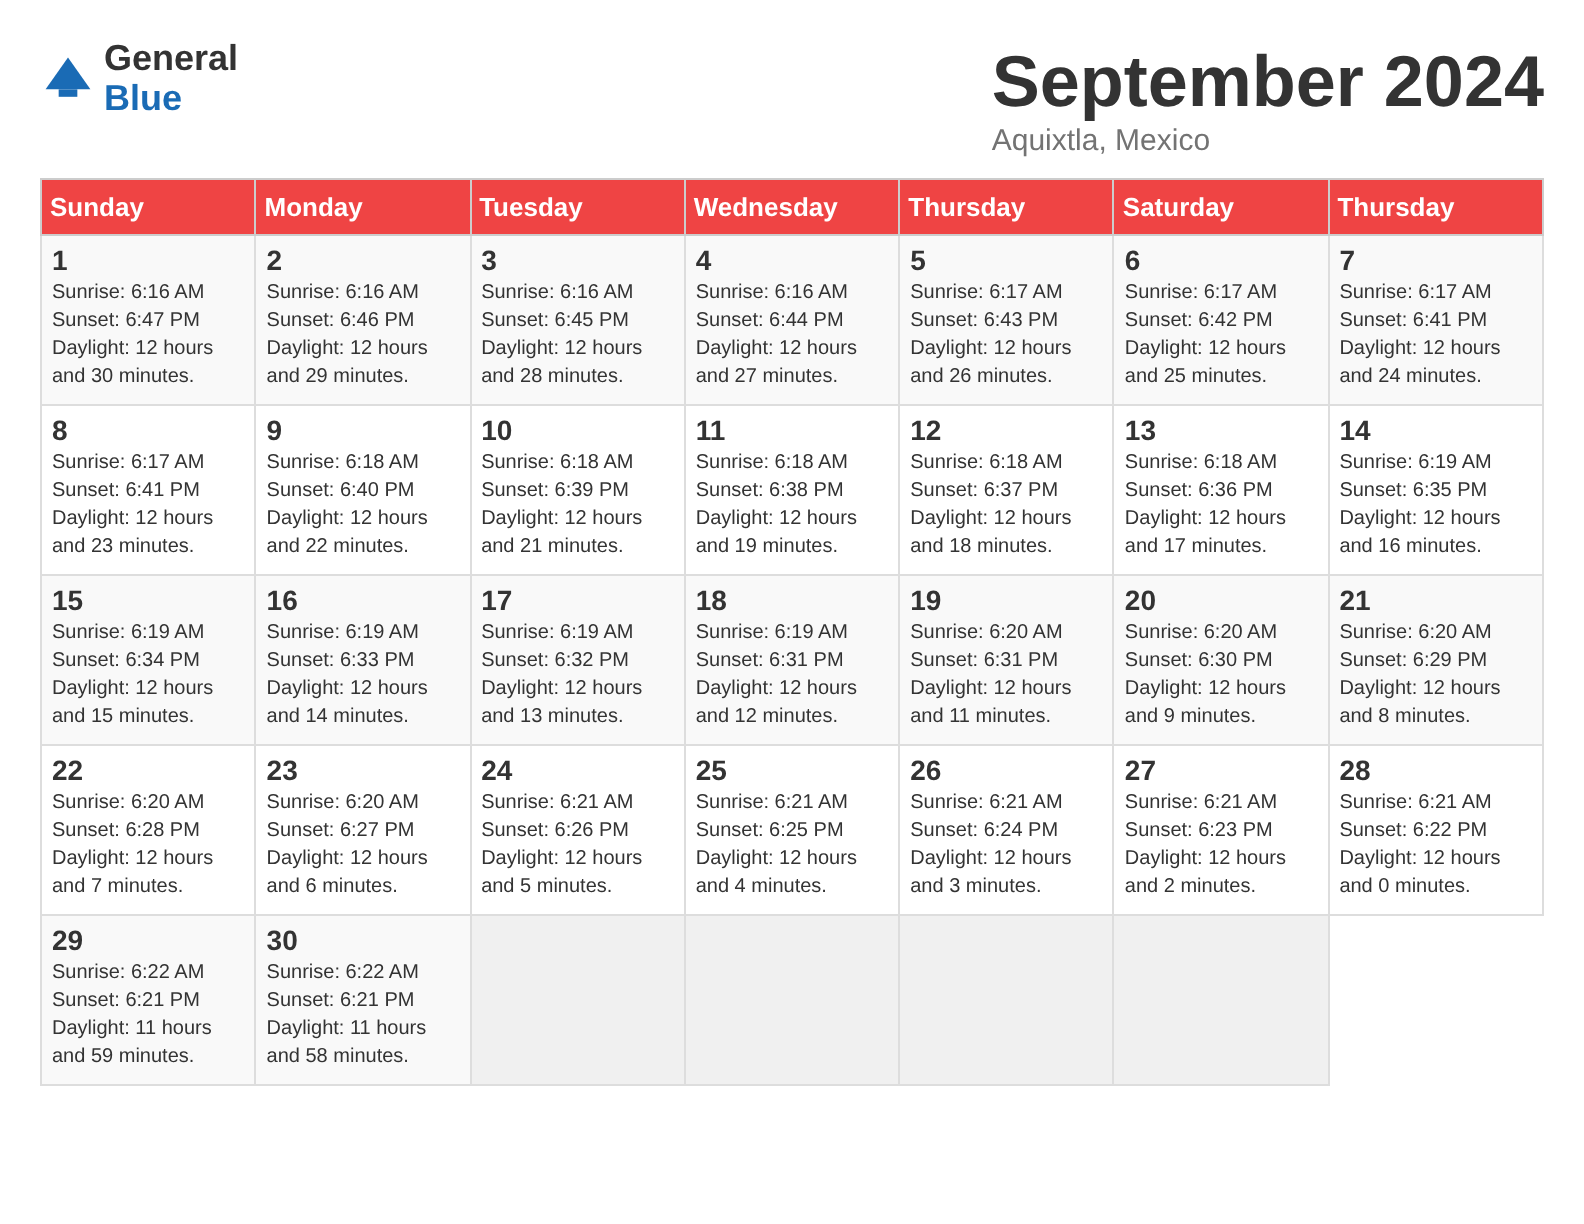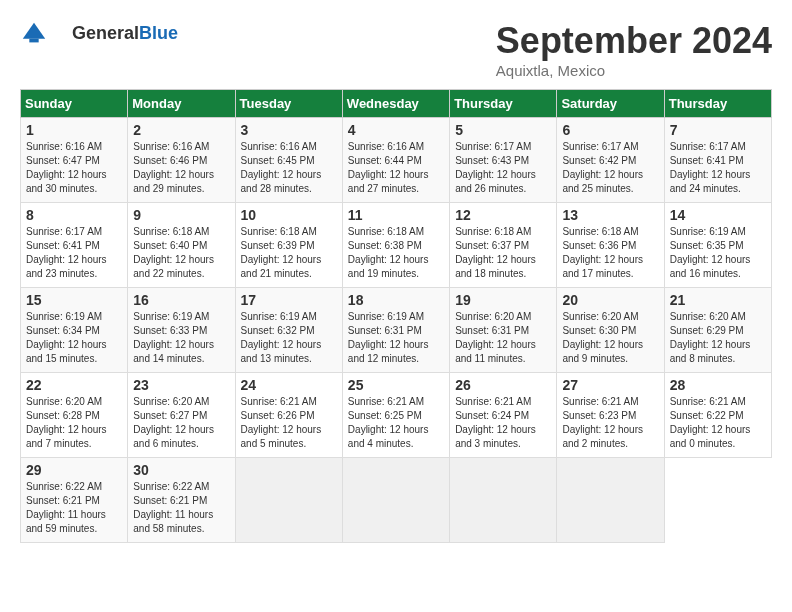--- a/index.html
+++ b/index.html
@@ -16,22 +16,22 @@
       align-items: flex-start;
       margin-bottom: 10px;
     }
     .logo {
       display: flex;
       align-items: center;
       gap: 4px;
     }
     .logo-text {
       display: flex;
+      flex-direction: column;
       line-height: 1.1;
-      margin-left: 20px;
     }
     .logo-general {
       font-size: 18px;
       font-weight: bold;
       color: #333;
     }
     .logo-blue {
       font-size: 18px;
       font-weight: bold;
       color: #1a6bb5;
@@ -51,21 +51,21 @@
     .location {
       font-size: 15px;
       color: #737373;
     }
     table {
       width: 100%;
       border-collapse: collapse;
       table-layout: fixed;
     }
     thead tr th {
-      background: #15803d;
+      background: #ef4444;
       color: #fff;
       font-size: 13px;
       font-weight: bold;
       padding: 6px 4px;
       text-align: left;
       border: 1px solid #ccc;
     }
     tbody tr td {
       vertical-align: top;
       padding: 4px 5px;

